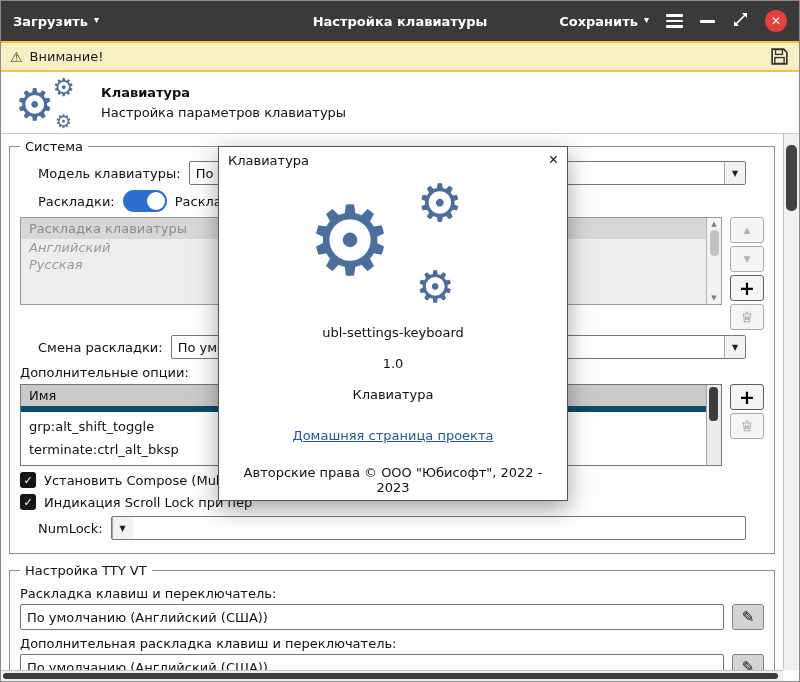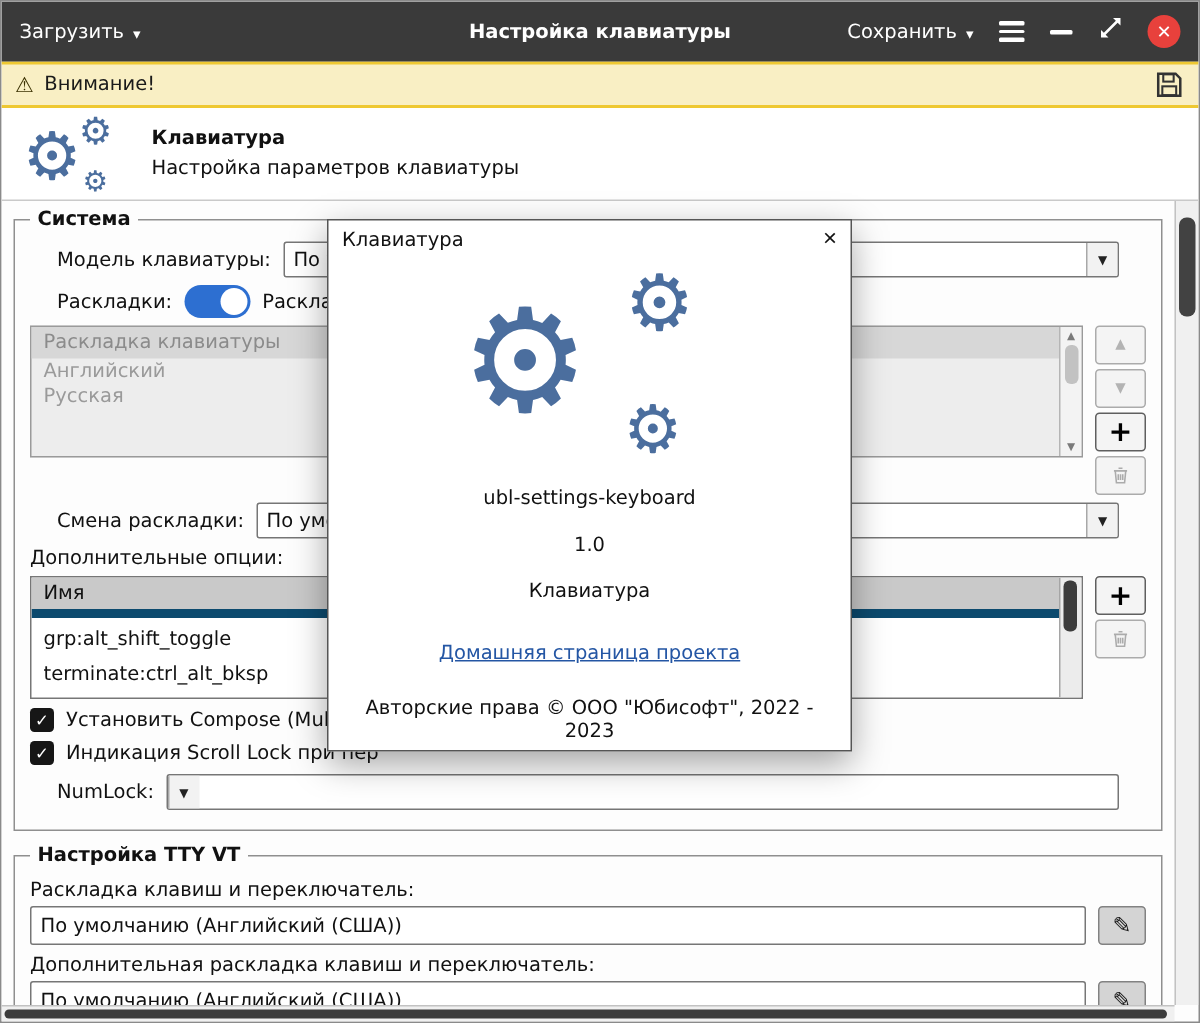--- a/index.html
+++ b/index.html
@@ -4,21 +4,21 @@
 <style>
   * { margin:0; padding:0; box-sizing:border-box; cursor:default; }
   html,body { width:800px; height:682px; }
   body { font-family:"DejaVu Sans","Liberation Sans",sans-serif; font-size:13px; color:#111; background:#e8e8e8; }
   .window { position:relative; width:800px; height:682px; background:#fdfdfd; border:1px solid #8a8a8a; overflow:hidden; }
 
   
   .titlebar { height:40px; background:#3a3a3a; display:flex; align-items:center; padding:0 12px; position:relative; }
   .tb-title { position:absolute; left:0; right:0; text-align:center; color:#fff; font-weight:bold; pointer-events:none; }
   .tb-left { z-index:2; } .tb-right { margin-left:auto; display:flex; align-items:center; gap:17px; z-index:2; }
-  .tb-btn { color:#fff; font-weight:normal; display:flex; align-items:flex-end; gap:6px; }
+  .tb-btn { color:#fff; font-weight:bold; display:flex; align-items:flex-start; gap:6px; }
   .caret { font-size:10px; }
   .icon-menu { display:flex; flex-direction:column; gap:3px; }
   .icon-menu i { display:block; width:17px; height:2.5px; background:#fff; border-radius:1px; }
   .icon-min { width:15px; height:3px; background:#fff; border-radius:1px; }
   .tb-close { width:22px; height:22px; border-radius:50%; background:#e8413c; color:#fff; display:flex; align-items:center; justify-content:center; font-size:12px; font-weight:bold; }
 
   
   .warnbar { height:31px; background:#f9efc4; border-top:2px solid #eec832; border-bottom:2px solid #eec832; display:flex; align-items:center; gap:7px; padding:0 9px; }
   .warn-icon { font-size:14px; color:#3a3000; }
   .warn-text { font-weight:normal; color:#1a1a1a; }
@@ -29,34 +29,34 @@
   .gear-cluster { position:relative; width:64px; height:56px; color:#4b6e9e; flex:none; }
   .gear-cluster span { position:absolute; line-height:1; }
   .gc1 { left:0; top:8px; font-size:44px; }
   .gc2 { right:4px; top:0; font-size:25px; }
   .gc3 { right:7px; bottom:0; font-size:19px; }
   .h-title { font-weight:bold; margin-bottom:5px; }
 
   
   .content { position:absolute; top:133px; left:0; right:16px; bottom:11px; overflow:hidden; padding:5px 6px; background:#fdfdfd; }
   fieldset { border:1px solid #8f8f8f; margin:0 2px 9px; padding:2px 10px 8px; background:transparent; }
-  legend { padding:0 5px;font-weight:bold; }
+  legend { padding:0 5px; }
   .frow { display:flex; align-items:center; gap:8px; margin:5px 18px; }
   .lbl { white-space:nowrap; }
   .combo { flex:1; height:24px; border:1px solid #767676; border-radius:2px; background:#fff; display:flex; align-items:stretch; overflow:hidden; }
   .combo-text { flex:1; display:flex; align-items:center; padding-left:6px; white-space:nowrap; }
   .combo-arrow { width:21px; border-left:1px solid #a8a8a8; display:flex; align-items:center; justify-content:center; font-size:8px; color:#222; background:#f2f2f2; }
   .toggle { width:44px; height:22px; border-radius:12px; background:#2d6fd1; position:relative; flex:none; }
   .toggle .knob { position:absolute; right:2px; top:2px; width:18px; height:18px; border-radius:50%; background:#fff; }
 
   .hrow { display:flex; gap:8px; margin:4px 0; align-items:stretch; }
   .listbox { flex:1; border:1px solid #9a9a9a; background:#ededed; height:88px; display:flex; overflow:hidden; }
   .list-main { flex:1; }
   .list-header { background:#d7d7d7; color:#8b8b8b; padding:3px 8px; }
-  .list-item { color:#9a9a9a; padding:1px 8px; }
+  .list-item { color:#9a9a9a; padding:1px 8px;font-style:italic; }
   .mini-scroll { width:15px; border-left:1px solid #b5b5b5; background:#f3f3f3; display:flex; flex-direction:column; align-items:center; }
   .mini-scroll .sa { font-size:7px; color:#7a7a7a; padding:2px 0; }
   .mini-thumb { width:9px; height:26px; background:#c2c2c2; border-radius:4px; }
   .mini-fill { flex:1; }
 
   .sidebtns { width:34px; display:flex; flex-direction:column; gap:3px; flex:none; }
   .sbtn { height:26px; border:1px solid #ababab; background:#f4f4f4; border-radius:3px; display:flex; align-items:center; justify-content:center; font-size:9px; color:#b3b3b3; }
   .sbtn.enabled { color:#000; border-color:#5f5f5f; font-size:19px; font-weight:bold; }
 
   .opt-table { flex:1; border:1px solid #767676; background:#fff; height:82px; display:flex; overflow:hidden; }

